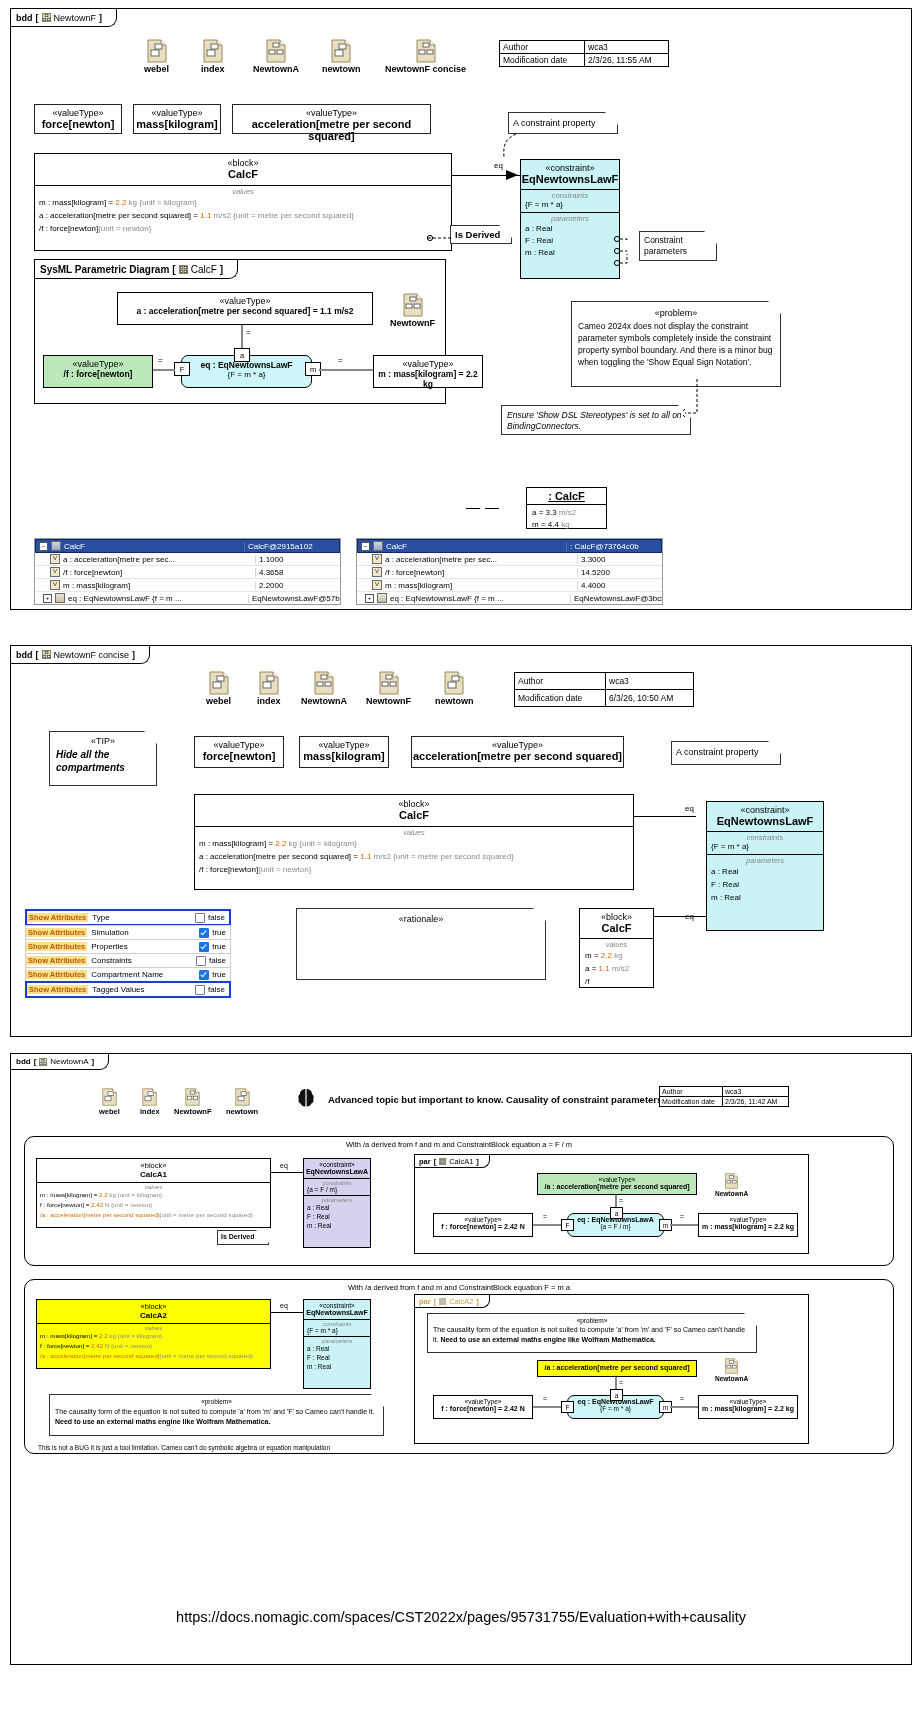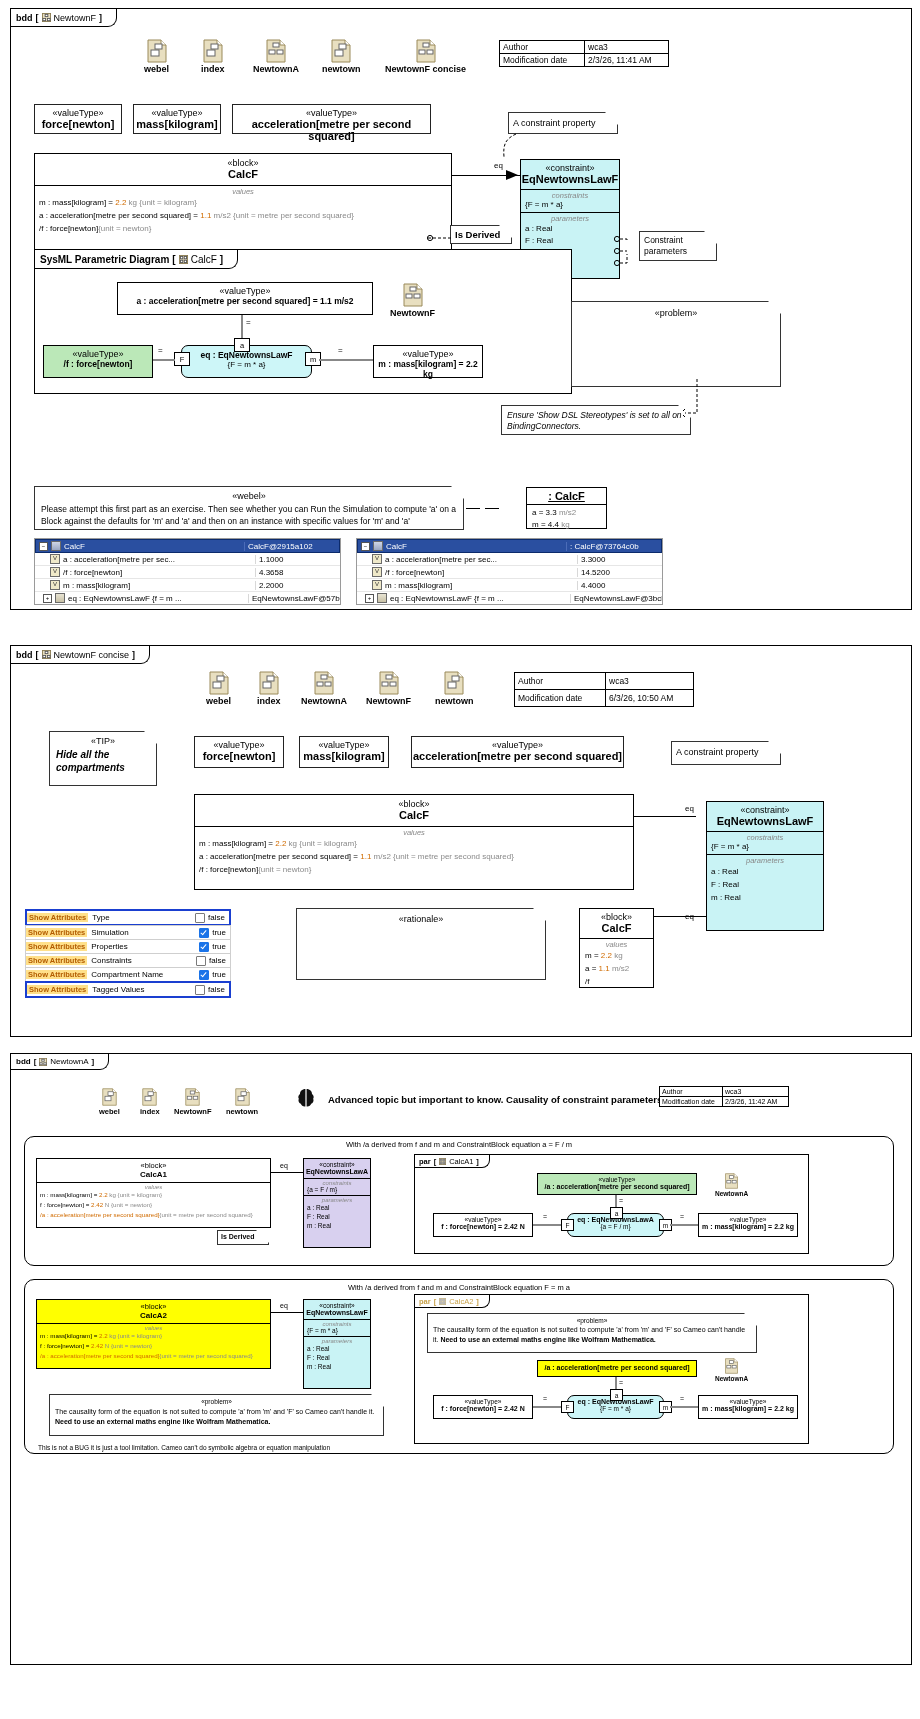--- a/index.html
+++ b/index.html
@@ -159,21 +159,21 @@
   </div>
 
   <table class="tbl" style="left:488px;top:31px;width:170px">
     <tbody>
           <tr>
       <td style="width:78px">Author</td>
       <td>wca3</td>
     </tr>
     <tr>
       <td>Modification date</td>
-      <td>2/3/26, 11:41 AM</td>
+      <td>2/3/26, 11:55 AM</td>
     </tr>
   </tbody>
       </table>
 
   <div class="box thick ctr" style="left:23px;top:95px;width:88px;height:30px;padding-top:3px">
     <div class="st">«valueType»</div>
     <div class="nm">force[newton]</div>
   </div>
   <div class="box thick ctr" style="left:122px;top:95px;width:88px;height:30px;padding-top:3px">
     <div class="st">«valueType»</div>
@@ -247,21 +247,21 @@
   </div>
   <svg style="position:absolute;left:602px;top:225px;width:30px;height:40px">
     <circle cx="4" cy="5" r="2.6" fill="none" stroke="#000"></circle>
         <path d="M7 5 L14 5 L14 8" stroke="#000" fill="none" stroke-dasharray="3 2"></path>
     <circle cx="4" cy="17" r="2.6" fill="none" stroke="#000"></circle>
         <path d="M7 17 L14 17" stroke="#000" fill="none" stroke-dasharray="3 2"></path>
     <circle cx="4" cy="29" r="2.6" fill="none" stroke="#000"></circle>
         <path d="M7 29 L14 29 L14 20" stroke="#000" fill="none" stroke-dasharray="3 2"></path>
   </svg>
 
-  <div class="parframe" style="left:23px;top:240px;width:538px;height:145px">
+  <div class="parframe" style="left:23px;top:250px;width:412px;height:145px">
     <div class="frame-tab" style="height:16px;font-size:10px">
       <span>SysML Parametric Diagram</span>
       <span>[</span>
       <span class="pkgicon">
             <svg viewBox="0 0 10 10">
               <rect x="0.5" y="0.5" width="9" height="9" fill="#e8dfc0" stroke="#8a7a50"></rect>
               <rect x="1.6" y="1.6" width="2.6" height="2.6" fill="#fff" stroke="#555"></rect>
               <rect x="5.8" y="1.6" width="2.6" height="2.6" fill="#fff" stroke="#555"></rect>
               <rect x="1.6" y="5.8" width="2.6" height="2.6" fill="#fff" stroke="#555"></rect>
               <rect x="5.8" y="5.8" width="2.6" height="2.6" fill="#fff" stroke="#555"></rect>
@@ -311,34 +311,31 @@
     <div class="eqlabel" style="left:302px;top:96px">=</div>
 
     <div class="box ctr" style="left:338px;top:95px;width:110px;height:33px;padding-top:3px">
       <div class="st">«valueType»</div>
       <div class="nm" style="font-size:8.5px">m : mass[kilogram] = 2.2 kg</div>
     </div>
   </div>
 
   <div class="note noteclip orange" style="left:560px;top:292px;width:210px;height:86px;padding:6px 6px">
     <div class="ctr" style="font-size:9px">«problem»</div>
+    <div style="font-size:8.5px;line-height:12px;margin-top:2px">Cameo 2024x does not display the constraint parameter symbols completely inside the constraint property symbol boundary. And there is a minor bug when toggling the 'Show Equal Sign Notation'.</div>
   </div>
 
   <div class="note noteclip" style="left:490px;top:396px;width:190px;height:30px;padding:4px 5px;font-style:italic;font-size:8.5px;line-height:11px">
     <span>Ensure 'Show DSL Stereotypes' is set to all on BindingConnectors.</span>
   </div>
   <svg style="position:absolute;left:672px;top:370px;width:26px;height:45px">
         <path d="M14 0 L14 34 L2 34" stroke="#000" fill="none" stroke-dasharray="3 2"></path>
         <path d="M2 30 L-2 34 L2 38" stroke="#000" fill="none"></path>
       </svg>
 
-  <div class="note noteclip" style="left:23px;top:477px;width:430px;height:44px;padding:4px 6px">
-    <div class="ctr" style="font-size:9px">«webel»</div>
-    <div style="font-size:8.5px;line-height:12px;margin-top:2px">Please attempt this first part as an exercise. Then see whether you can Run the Simulation to compute 'a' on a Block against the defaults for 'm' and 'a' and then on an instance with specific values for 'm' and 'a'</div>
-  </div>
 
   <div class="box" style="left:515px;top:478px;width:81px;height:42px">
     <div class="ctr nm" style="text-decoration:underline;padding:2px 0 2px">: CalcF</div>
     <div class="cmpt" style="padding:2px 5px">
       <div class="small" style="line-height:12px"><span>a = 3.3</span><span class="grey"> m/s2</span></div>
       <div class="small" style="line-height:12px"><span>m = 4.4</span><span class="grey"> kg</span></div>
     </div>
   </div>
   <div class="ln lnh" style="left:455px;top:499px;width:14px"></div>
   <div class="ln lnh" style="left:474px;top:499px;width:14px"></div>
@@ -903,15 +900,16 @@
     <div class="eqlabel" style="left:127px;top:100px;font-size:7px">=</div>
     <div class="ln lnh" style="left:255px;top:111px;width:28px;height:2px;background:#888"></div>
     <div class="eqlabel" style="left:264px;top:100px;font-size:7px">=</div>
 
     <div class="box ctr" style="left:283px;top:100px;width:100px;height:24px;padding-top:2px">
       <div style="font-size:6.5px">«valueType»</div>
       <div style="font-size:7px;font-weight:bold">m : mass[kilogram] = 2.2 kg</div>
     </div>
   </div>
 
+  <div class="urlline" style="left:0;top:555px">https://docs.nomagic.com/spaces/CST2022x/pages/95731755/Evaluation+with+causality</div>
 </div>
 
 </div>
 
 </body></html>

